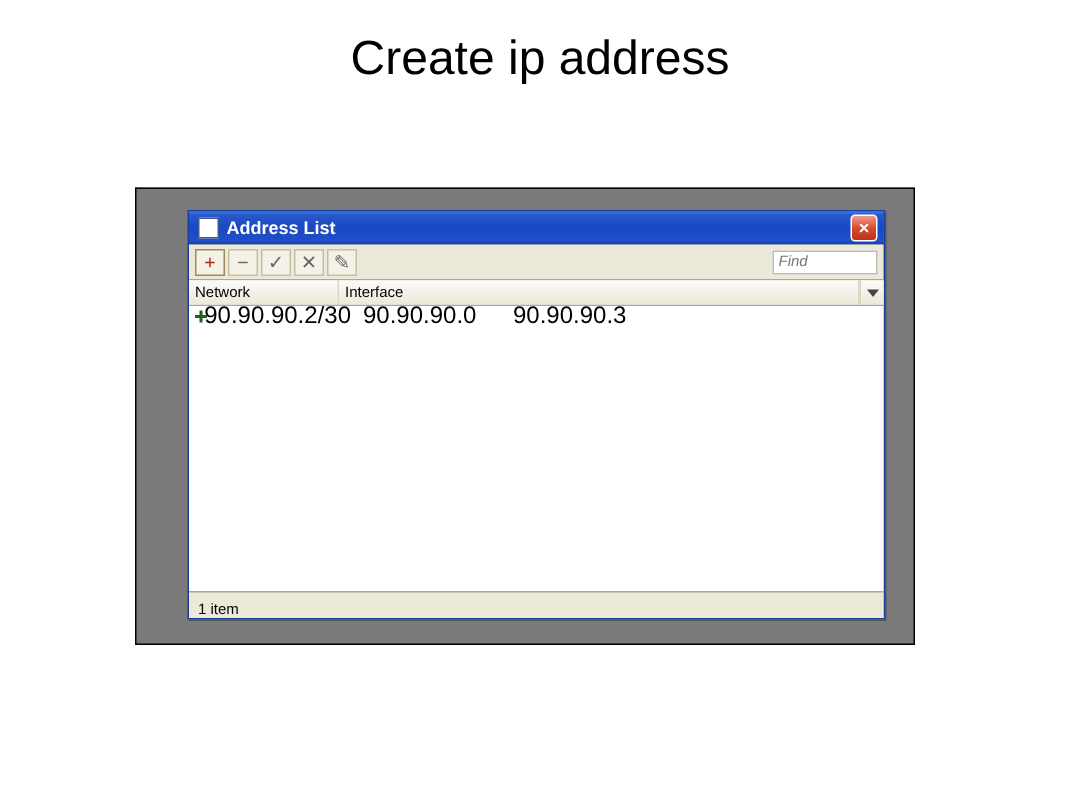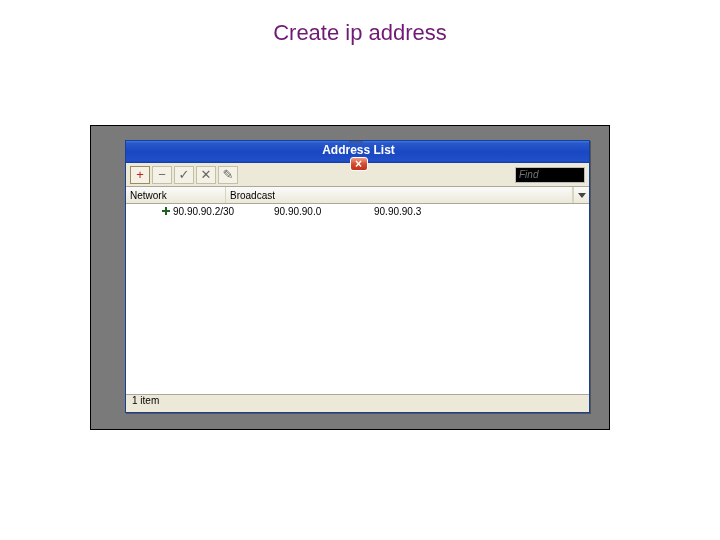--- a/index.html
+++ b/index.html
@@ -10,22 +10,22 @@
     background: #fff;
     font-family: Arial, sans-serif;
     position: relative;
   }
   .page-title {
     position: absolute;
     top: 20px;
     left: 0;
     right: 0;
     text-align: center;
-    font-size: 22px;
-    color: #701a75;
+    font-size: 32px;
+    color: #000000;
   }
   .backdrop {
     position: absolute;
     top: 125px;
     left: 90px;
     width: 520px;
     height: 305px;
     background: #7a7a7a;
     border: 1px solid #000;
   }
@@ -40,21 +40,20 @@
     font-family: Tahoma, Arial, sans-serif;
   }
   .titlebar {
     height: 22px;
     background: linear-gradient(to bottom, #3a7be8 0%, #2959c8 10%, #1b49c4 45%, #1b49c4 60%, #2050c8 90%, #0e3aa8 100%);
     display: flex;
     align-items: center;
     padding: 0 4px 0 6px;
     color: #fff;
     font-weight: bold;
-    flex-direction: column;
   }
   .titlebar .tb-icon {
     width: 14px;
     height: 14px;
     background: #fff;
     border: 1px solid #3a5a9a;
     margin-right: 5px;
   }
   .titlebar .tb-title { flex: 1; font-size: 12px; }
   .titlebar .close-btn {
@@ -95,21 +94,21 @@
     line-height: 1;
     color: #666;
     cursor: pointer;
   }
   .tbtn.enabled { color: #c02020; border-color: #a08a5a; }
   .spacer { flex: 1; }
   .find-input {
     width: 70px;
     height: 16px;
     border: 1px solid #bbb;
-    background: #000000;
+    background: #ffffff;
     font-style: italic;
     color: #888;
     font-size: 10px;
     padding: 0 3px;
     outline: none;
   }
   .list-wrap {
     background: #fff;
     position: relative;
   }
@@ -154,23 +153,22 @@
     border-top:5px solid #444;
   }
   .list-body {
     height: 190px;
     overflow: hidden;
     position: relative;
   }
   .row {
     display: flex;
     height: 14px;
-    font-size: 10px;
+    font-size: 16px;
     color: #000;
-    margin-left: 32px;
   }
   .row .cell { padding: 0 4px; display:flex; align-items:center; }
   .row .c-addr { width: 112px; }
   .row .c-addr .plusicon {
     display:inline-block; width:8px; height:8px;
     position:relative; margin-right:3px;
   }
   .row .c-addr .plusicon::before,
   .row .c-addr .plusicon::after{
     content:""; position:absolute; background:#206020;
@@ -180,21 +178,21 @@
   .row .c-net  { width: 100px; text-align: center; }
   .row .c-bc   { width: 100px; }
   .row .c-if   { flex: 1; }
   .statusbar {
     height: 18px;
     border-top: 1px solid #aca899;
     background: #ece9d8;
     font-size: 10px;
     color: #000;
     display:flex;
-    align-items:flex-start;
+    align-items:flex-end;
     padding: 0 6px;
   }
 </style>
 </head>
 <body>
 
 <div class="page-title">Create ip address</div>
 
 <div class="backdrop"></div>
 
@@ -210,21 +208,21 @@
       <div class="tbtn">−</div>
       <div class="tbtn">✓</div>
       <div class="tbtn">✕</div>
       <div class="tbtn">✎</div>
       <div class="spacer"></div>
       <input class="find-input" placeholder="Find" style="">
     </div>
     <div class="list-wrap">
       <div class="list-header">
         <div class="col col-net">Network</div>
-        <div class="col col-if">Broadcast</div>
+        <div class="col col-if">Interface</div>
         <div class="col-menu"></div>
       </div>
       <div class="list-body">
         <div class="row">
           <div class="cell c-addr">
             <span class="plusicon"></span>
             <span>90.90.90.2/30</span>
           </div>
           <div class="cell c-net">90.90.90.0</div>
           <div class="cell c-bc">90.90.90.3</div>

